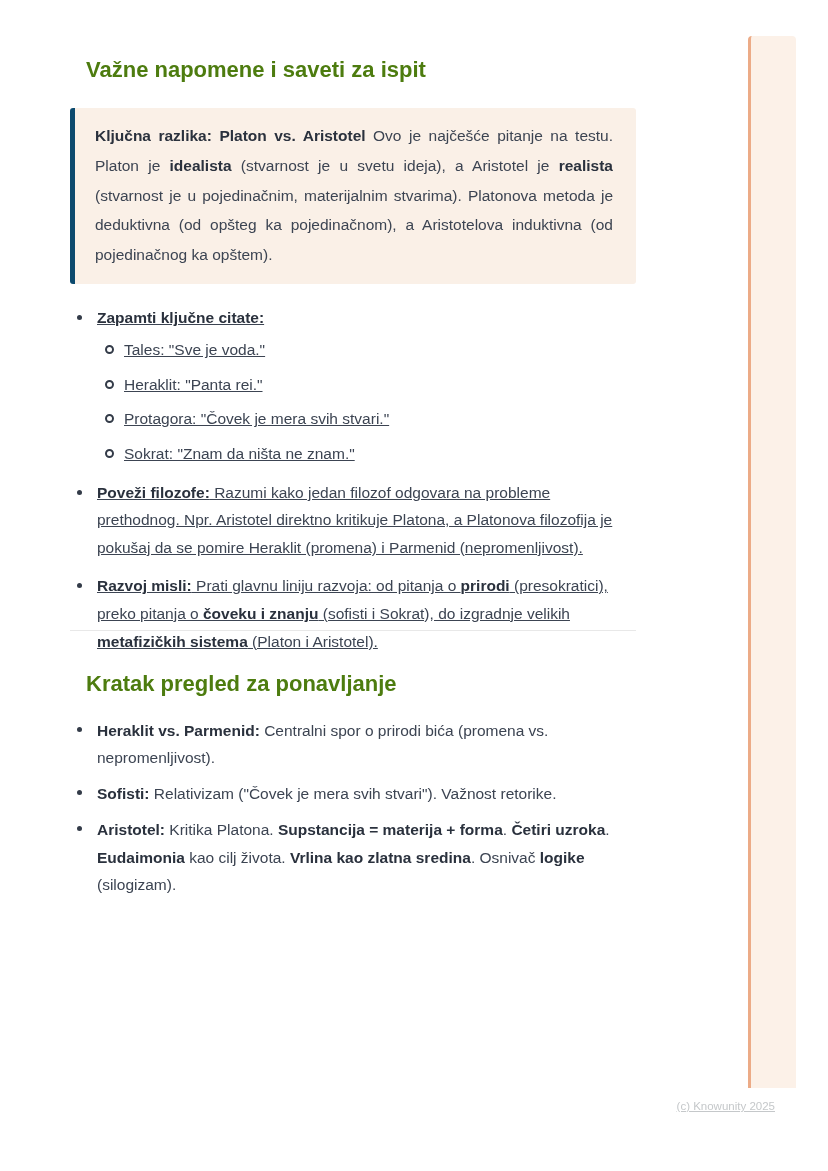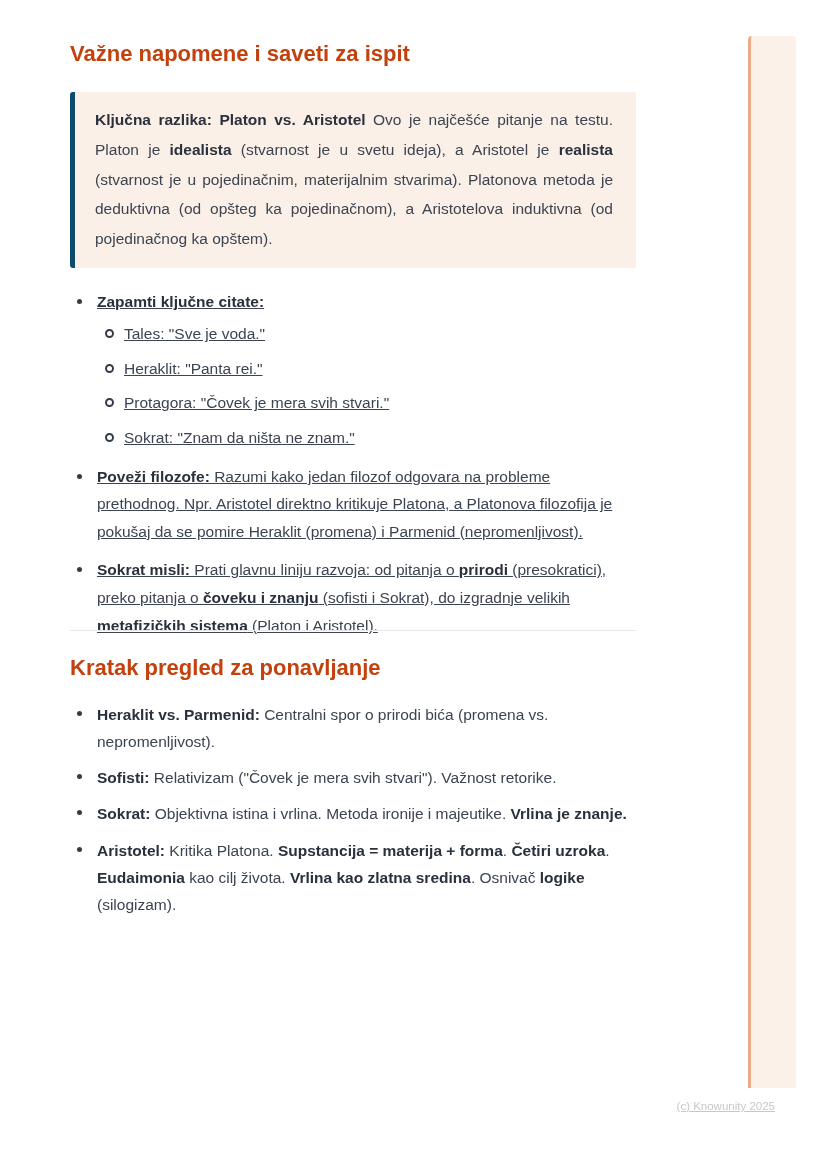--- a/index.html
+++ b/index.html
@@ -23,23 +23,23 @@
     position: absolute;
     left: 70px; top: 0;
     width: 566px;
   }
   .section { position: absolute; left: 0; width: 566px; }
   #sec-tips { top: 41px; }
   #sec-review { top: 655px; }
   .section-title {
     font-size: 22px;
     font-weight: bold;
-    color: #c2410c;
+    color: #4d7c0f;
     line-height: 25px;
-    margin: 0;
+    margin: 16px;
   }
   .callout {
     margin-top: 26px;
     background: #FAF0E7;
     border-left: 5px solid #0c4a6e;
     border-radius: 3px;
     padding: 13px 23px 14px 20px;
     font-size: 15.5px;
     line-height: 1.92;
     text-align: justify;
@@ -145,41 +145,38 @@
           <li>Tales: "Sve je voda."</li>
           <li>Heraklit: "Panta rei."</li>
           <li>Protagora: "Čovek je mera svih stvari."</li>
           <li>Sokrat: "Znam da ništa ne znam."</li>
         </ul>
       </li>
       <li>
         <span><b>Poveži filozofe:</b> Razumi kako jedan filozof odgovara na probleme prethodnog. Npr. Aristotel direktno kritikuje Platona, a Platonova filozofija je pokušaj da se pomire Heraklit (promena) i Parmenid (nepromenljivost).</span>
       </li>
       <li>
-        <span><b>Sokrat misli:</b> Prati glavnu liniju razvoja: od pitanja o <b>prirodi</b> (presokratici), preko pitanja o <b>čoveku i znanju</b> (sofisti i Sokrat), do izgradnje velikih <b>metafizičkih sistema</b> (Platon i Aristotel).</span>
+        <span><b>Razvoj misli:</b> Prati glavnu liniju razvoja: od pitanja o <b>prirodi</b> (presokratici), preko pitanja o <b>čoveku i znanju</b> (sofisti i Sokrat), do izgradnje velikih <b>metafizičkih sistema</b> (Platon i Aristotel).</span>
       </li>
     </ul>
   </div>
 
   <hr class="divider">
 
   <div class="section" id="sec-review">
     <h2 class="section-title">Kratak pregled za ponavljanje</h2>
 
     <ul class="review-list">
       <li>
         <span><b>Heraklit vs. Parmenid:</b> Centralni spor o prirodi bića (promena vs. nepromenljivost).</span>
       </li>
       <li>
         <span><b>Sofisti:</b> Relativizam ("Čovek je mera svih stvari"). Važnost retorike.</span>
       </li>
       <li>
-        <span><b>Sokrat:</b> Objektivna istina i vrlina. Metoda ironije i majeutike. <b>Vrlina je znanje.</b></span>
-      </li>
-      <li>
         <span><b>Aristotel:</b> Kritika Platona. <b>Supstancija = materija + forma</b>. <b>Četiri uzroka</b>. <b>Eudaimonia</b> kao cilj života. <b>Vrlina kao zlatna sredina</b>. Osnivač <b>logike</b> (silogizam).</span>
       </li>
     </ul>
   </div>
 
 </div>
 
 <div class="footer">(c) Knowunity 2025</div>
 
 </body></html>

